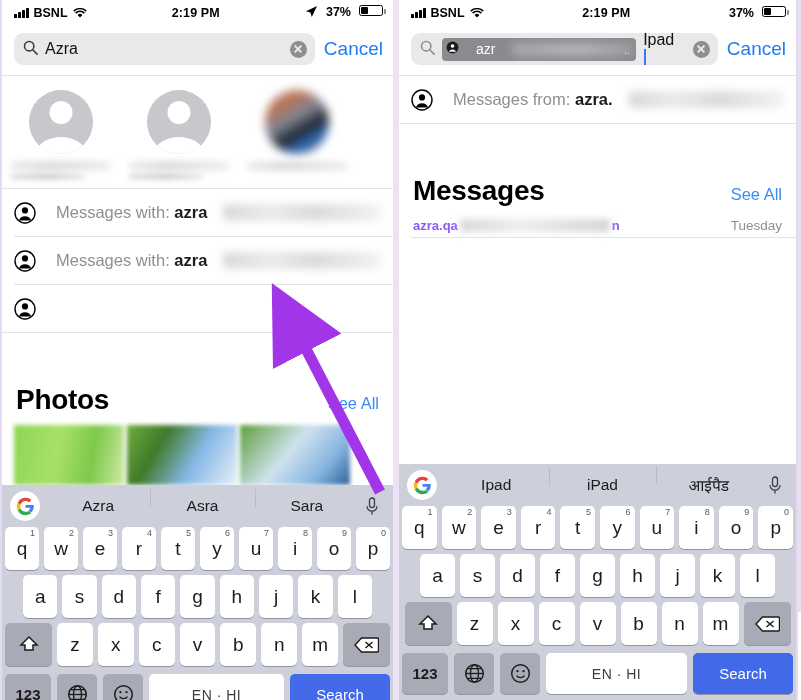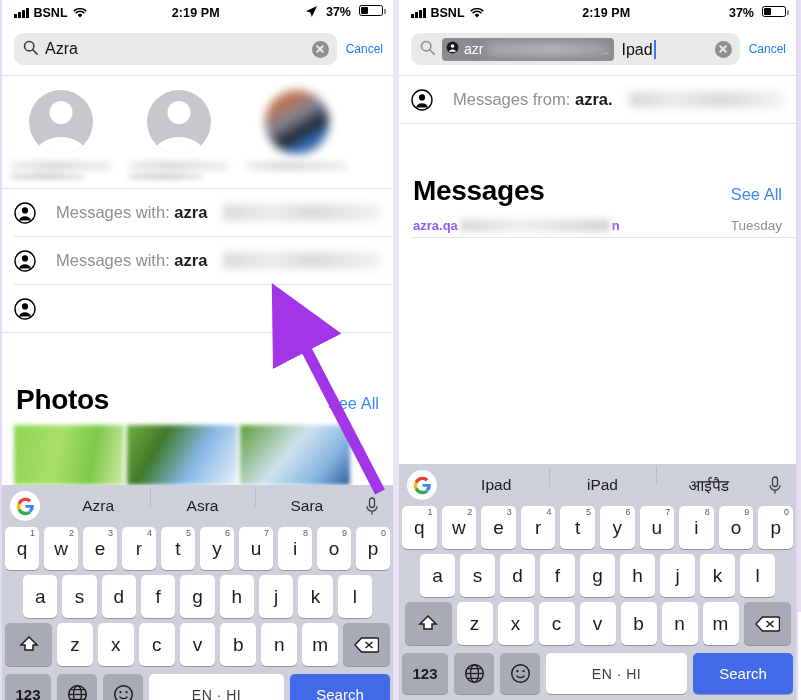--- a/index.html
+++ b/index.html
@@ -66,25 +66,25 @@
   .searchfield .txt { font-size: 16px; color: #111; }
   .clearbtn {
     width: 17px; height: 17px; border-radius: 50%;
     background: #8e8e93; position: relative; flex: 0 0 auto;
   }
   .clearbtn::before, .clearbtn::after {
     content:""; position:absolute; left:3.5px; top:7.6px;
     width:10px; height:1.8px; background:#e9e9ea; border-radius:1px;
   }
   .clearbtn::before{transform:rotate(45deg)} .clearbtn::after{transform:rotate(-45deg)}
-  .cancel { font-size: 12px; color: #1f7bf4; flex: 0 0 auto; }
+  .cancel { font-size: 19px; color: #1f7bf4; flex: 0 0 auto; }
 
   
   .token {
-    display: flex; align-items: center; gap: 5px;
+    display: flex; align-items: center; gap: 17px;
     height: 23px; border-radius: 4px;
     background: #8a8a8f; color: #fff;
     padding: 0 6px 0 4px;
     font-size: 14px; max-width: 215px; overflow: hidden;
     position: relative;
   }
   .token .blurname {
     filter: blur(4px);
     background: linear-gradient(90deg,#a4a4a9,#b6b6ba 55%,#9c9ca1);
     color: transparent; border-radius: 2px;

